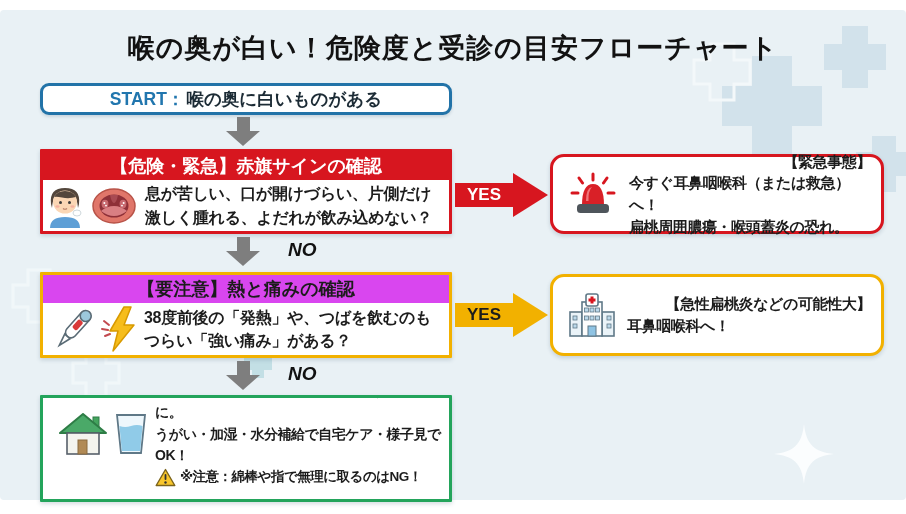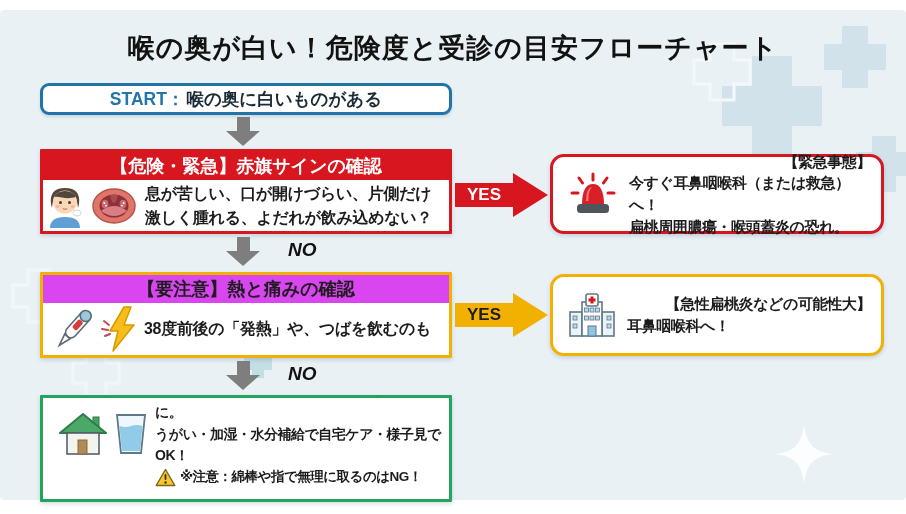--- a/index.html
+++ b/index.html
@@ -203,20 +203,21 @@
             <g stroke="#c2494f" stroke-width="2" stroke-linecap="round" fill="none">
               <path d="M4 16 l5 4"></path>
               <path d="M2 24 l6 1"></path>
               <path d="M5 31 l5 -2"></path>
             </g>
             <polygon points="24,2 10,26 18,26 13,46 34,20 24,20 31,2" fill="#f6bd1b" stroke="#d89a00" stroke-width="1.5" stroke-linejoin="round"></polygon>
           </svg>
         </span>
         <div class="q-text">
           <div>38度前後の「発熱」や、つばを飲むのも</div>
+          <div>つらい「強い痛み」がある？</div>
         </div>
       </div>
     </div>
 
     <div class="arrow-right yellow" style="top:283px;">
       <div class="ar-shaft"></div>
       <div class="ar-head"></div>
       <div class="ar-label">YES</div>
     </div>
 

